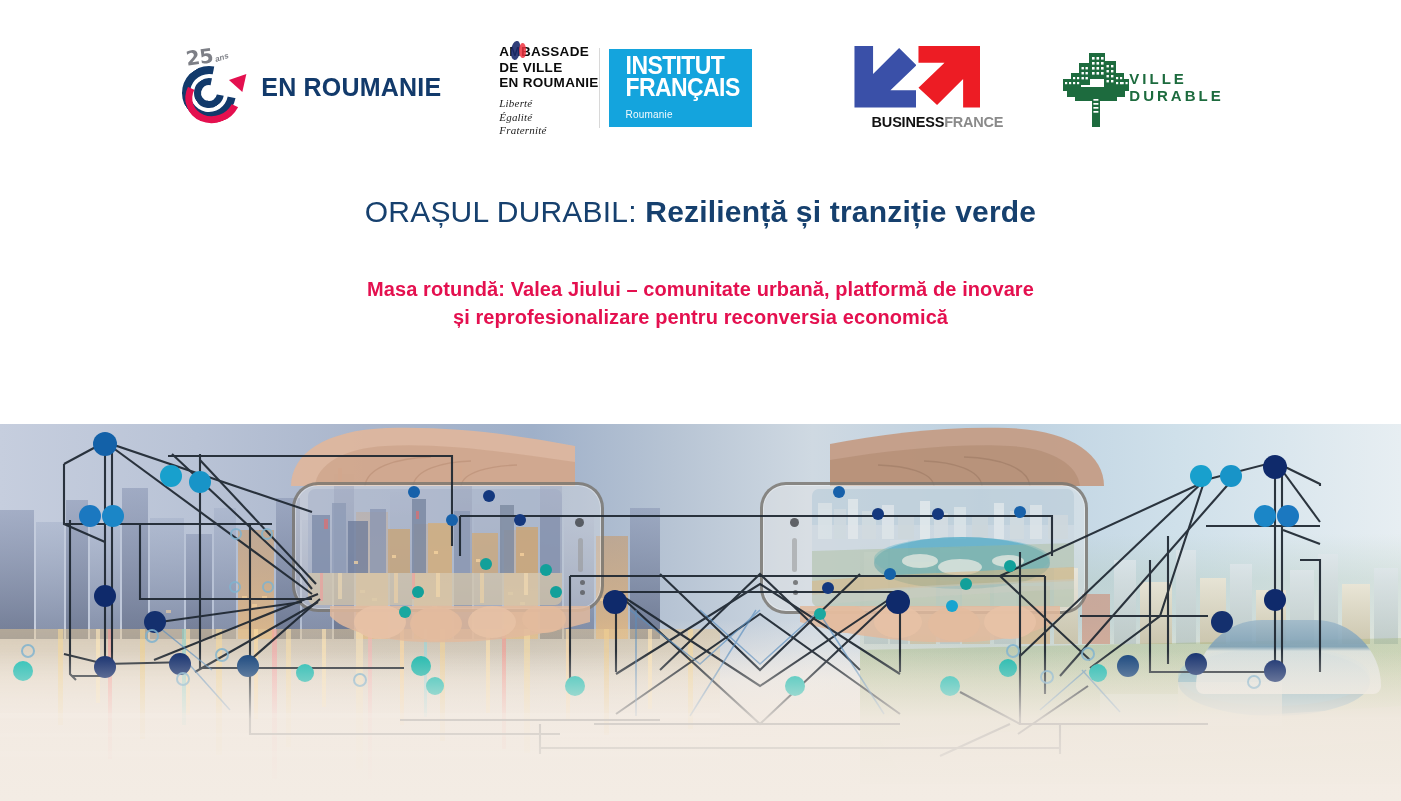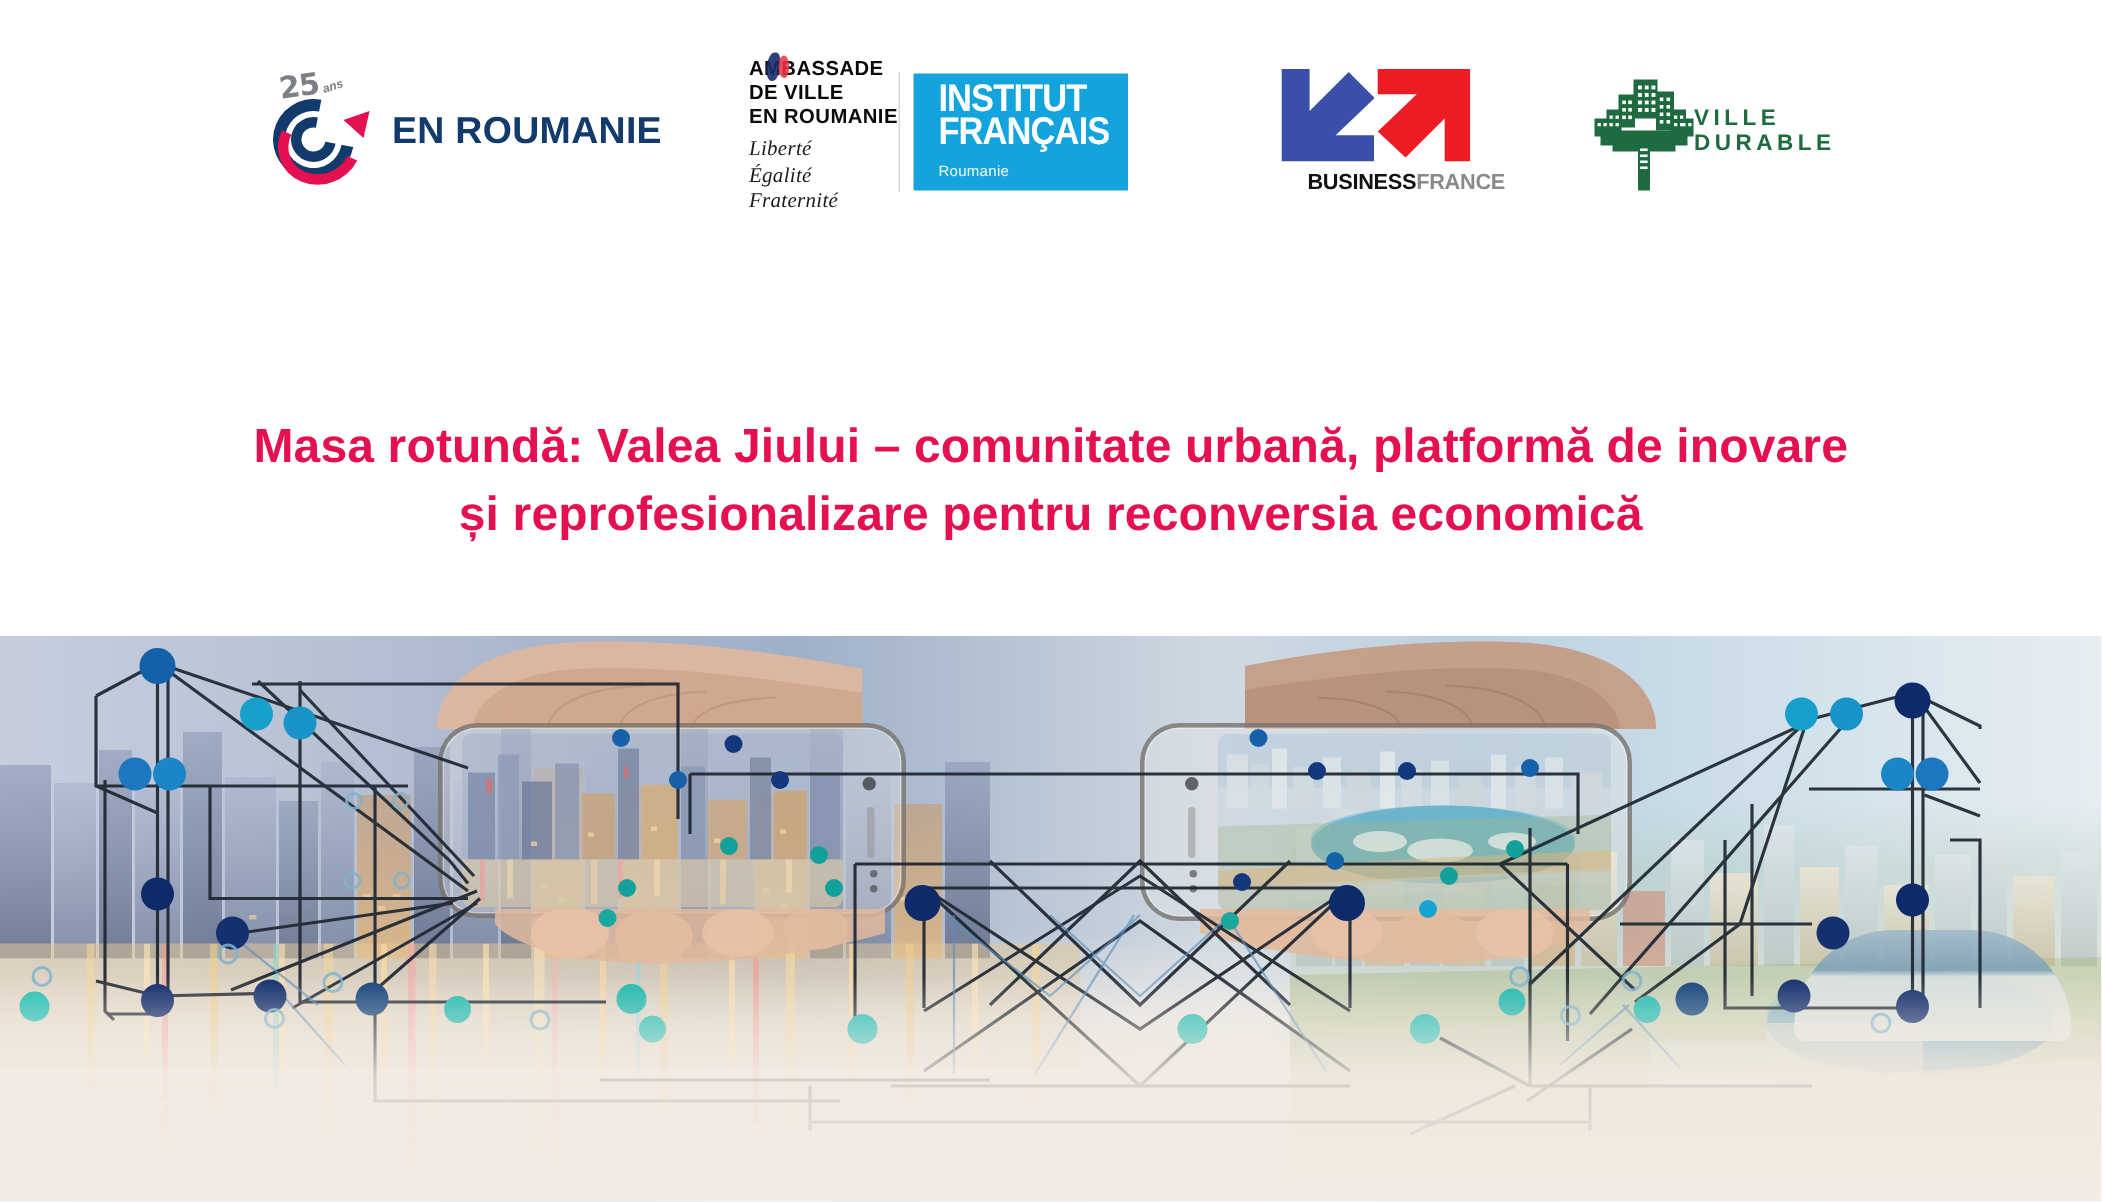--- a/index.html
+++ b/index.html
@@ -75,21 +75,21 @@
     position:absolute;left:20px;top:6px;width:7px;height:15px;
     background:#ef3340;border-radius:50% 45% 40% 50%;opacity:.85;
   }
   .amb-name{line-height:1.16;}
   .amb-name span{
     display:block;color:#0b0b0b;font-weight:bold;font-size:13.5px;
     letter-spacing:0.3px;font-family:"Liberation Sans",sans-serif;
   }
   .amb-devise{margin-top:6px;line-height:1.25;}
   .amb-devise span{
-    display:block;color:#1b1b1b;font-size:14px;font-style:italic;
+    display:block;color:#1b1b1b;font-size:11px;font-style:italic;
     font-family:"Liberation Serif",serif;letter-spacing:.2px;
   }
   .amb-sep{
     position:absolute;right:-1px;top:6px;width:1px;height:80px;background:#d8d8d8;
   }
 
   
   .inst{margin-right:80px;justify-content:flex-end;}
   .inst-box{
     width:143px;height:78px;background:#14a4dd;position:relative;
@@ -135,21 +135,21 @@
 
   
   .title-1{
     position:absolute;left:0;top:195px;width:1401px;text-align:center;
     font-size:30px;color:#16406e;letter-spacing:0.2px;white-space:nowrap;
   }
   .title-1 .light{font-weight:normal;}
   .title-1 .bold{font-weight:bold;}
   .title-2{
     position:absolute;left:0;top:275px;width:1401px;text-align:center;
-    color:#e4104f;font-weight:bold;font-size:32px;line-height:1.42;
+    color:#e4104f;font-weight:bold;font-size:20px;line-height:1.42;
     letter-spacing:0.1px;
   }
   .title-2 span{display:block;}
 
   
   .hero{
     position:absolute;left:0;top:424px;width:1401px;height:377px;
     overflow:hidden;
   }
   .hero-sky{
@@ -340,20 +340,23 @@
         </svg>
       </div>
       <div class="vd-text">
         <span>VILLE</span>
         <span>DURABLE</span>
       </div>
     </div>
 
   </div>
 
+  <div class="title-1">
+    <span class="light">ORAȘUL DURABIL: </span><span class="bold">Reziliență și tranziție verde</span>
+  </div>
 
   <div class="title-2">
     <span>Masa rotundă: Valea Jiului – comunitate urbană, platformă de inovare</span>
     <span>și reprofesionalizare pentru reconversia economică</span>
   </div>
 
   <div class="hero">
     <div class="hero-sky"></div>
 
     <div class="city-left">

